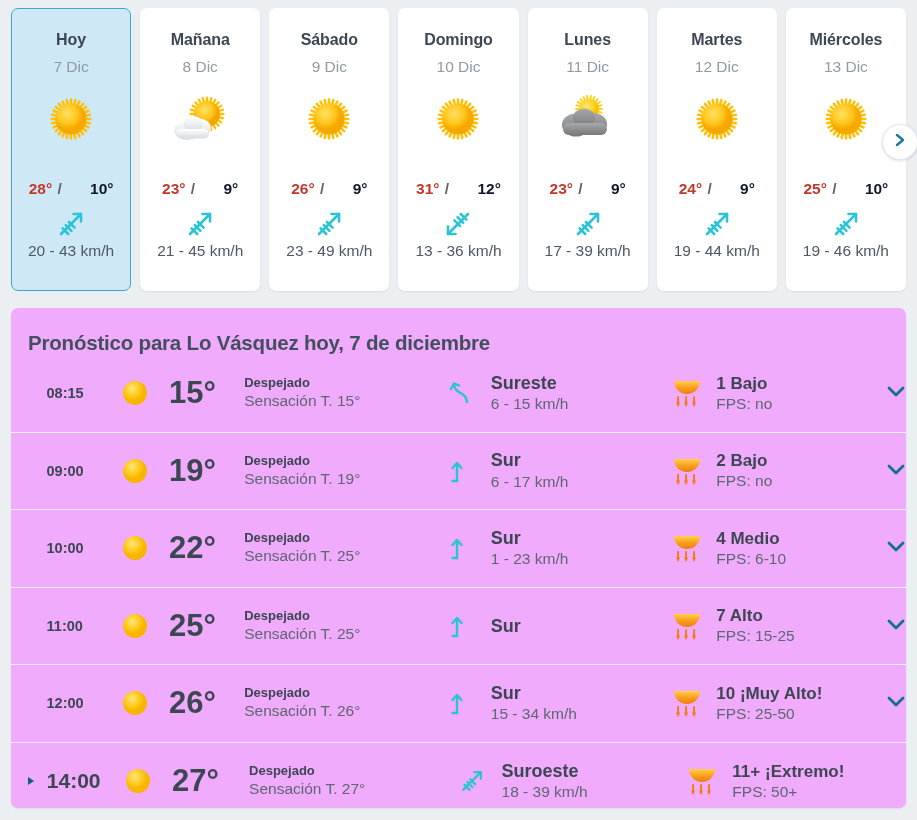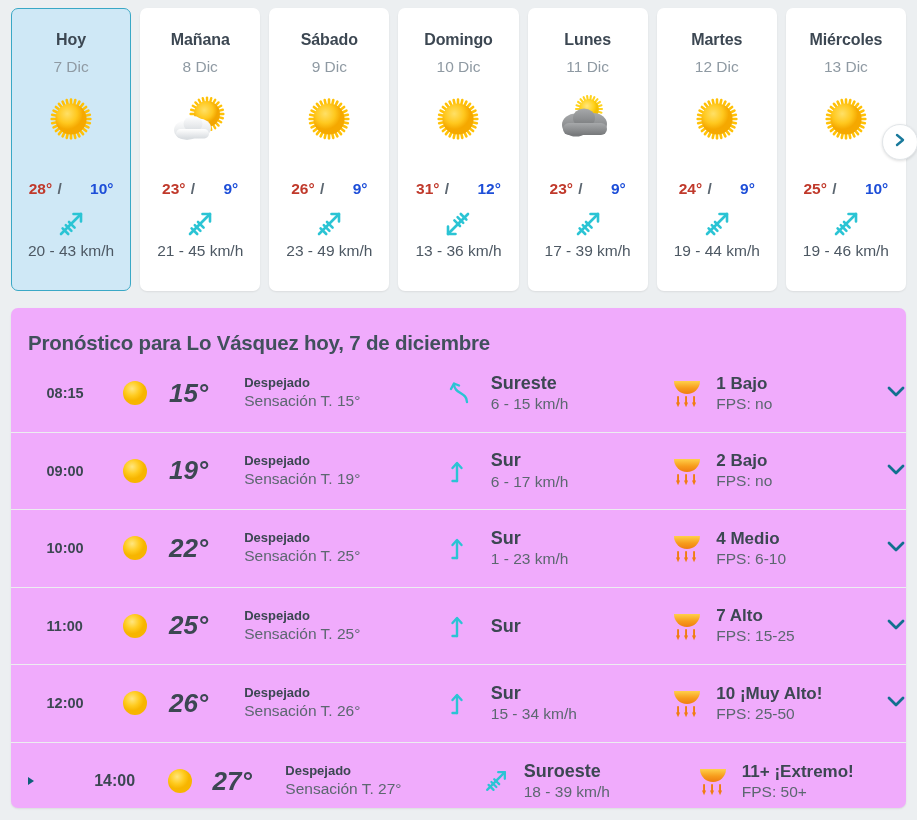--- a/index.html
+++ b/index.html
@@ -65,21 +65,21 @@
   }
 
   .day-temps {
     margin-top: 30px;
     font-size: 15.5px;
     font-weight: bold;
     white-space: nowrap;
   }
   .t-max { color: #c0392b; }
   .t-sep { color: #5b6670; font-weight: bold; padding: 0 1px; }
-  .t-min { color: #1d4ed8; margin-left: 23px; }
+  .t-min { color: #0f172a; margin-left: 23px; }
 
   .day-wind-icon {
     margin-top: 12px;
     height: 28px;
     display: flex;
     align-items: center;
     justify-content: center;
   }
 
   .day-wind-txt {
@@ -147,37 +147,36 @@
   }
   .tri.hidden { visibility: hidden; }
 
   .col-time {
     width: 68px;
     font-size: 14.5px;
     font-weight: bold;
     color: #3c4752;
     padding-left: 7px;
   }
-  .hour-row.active .col-time { font-size: 16px; margin-left: 48px; }
+  .hour-row.active .col-time { font-size: 21px; }
 
   .col-icon {
     width: 62px;
     display: flex;
     align-items: center;
     justify-content: center;
   }
 
   .col-temp {
     width: 78px;
-    font-size: 26px;
+    font-size: 31px;
     font-weight: bold;
     color: #3c4752;
     text-align: left;
     padding-left: 4px;
-    font-style: italic;
   }
 
   .col-sky {
     width: 207px;
     padding-left: 4px;
   }
   .sky-main {
     font-size: 13px;
     font-weight: bold;
     color: #3c4752;

